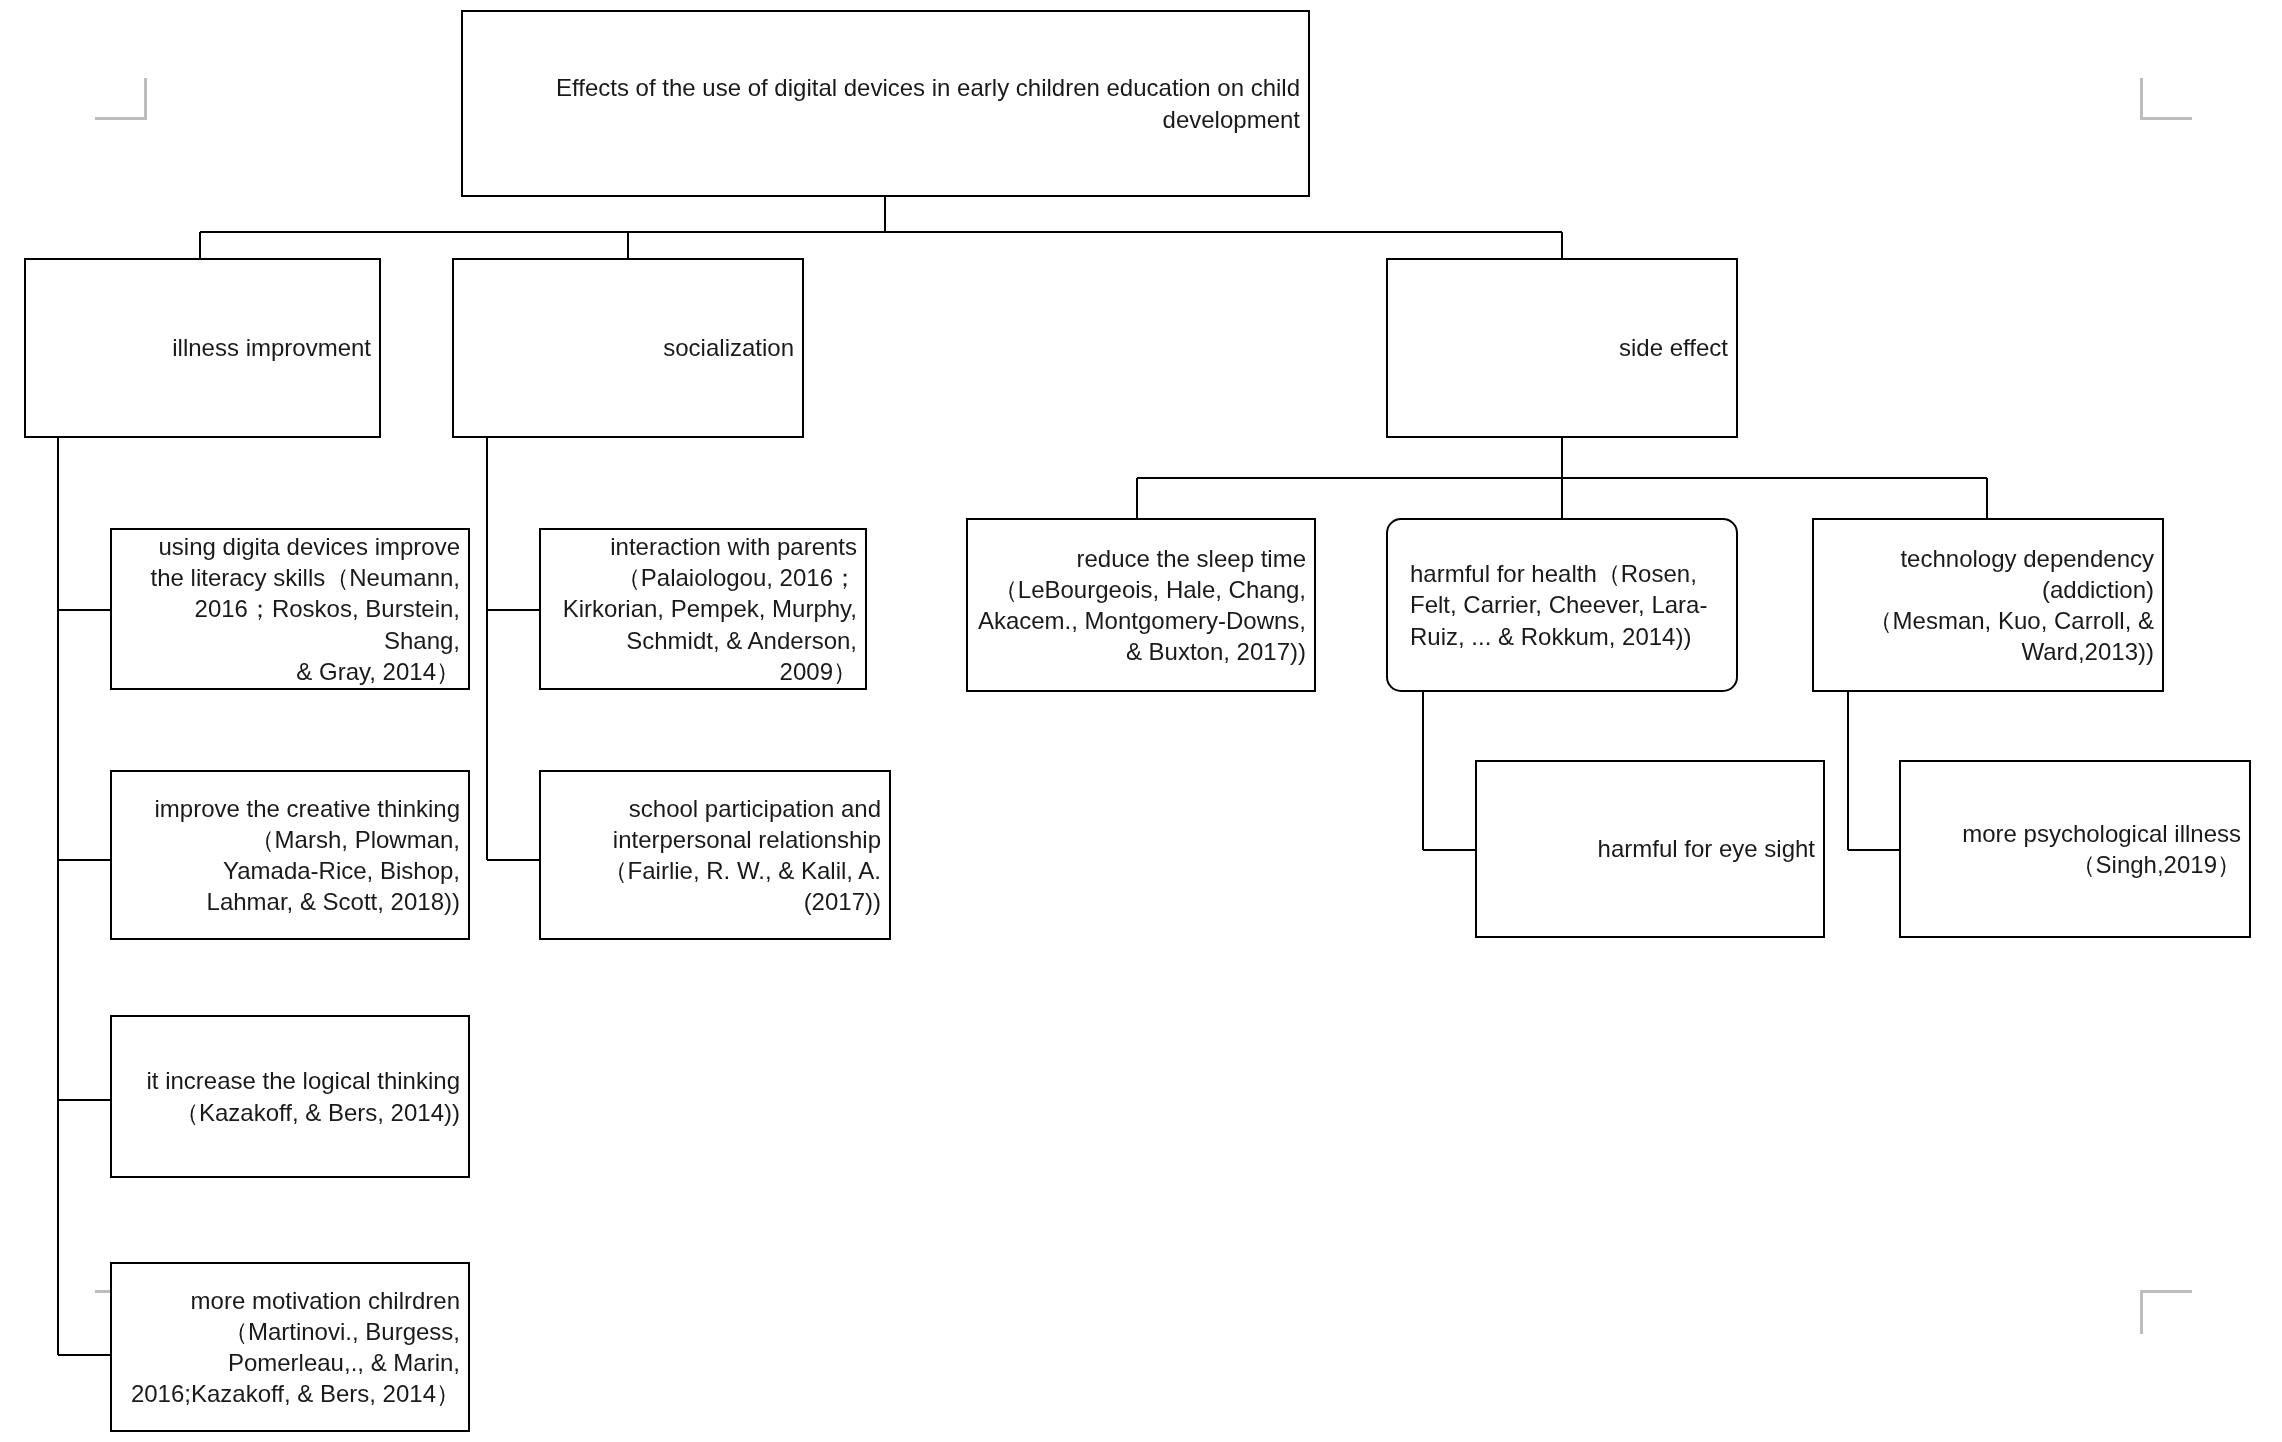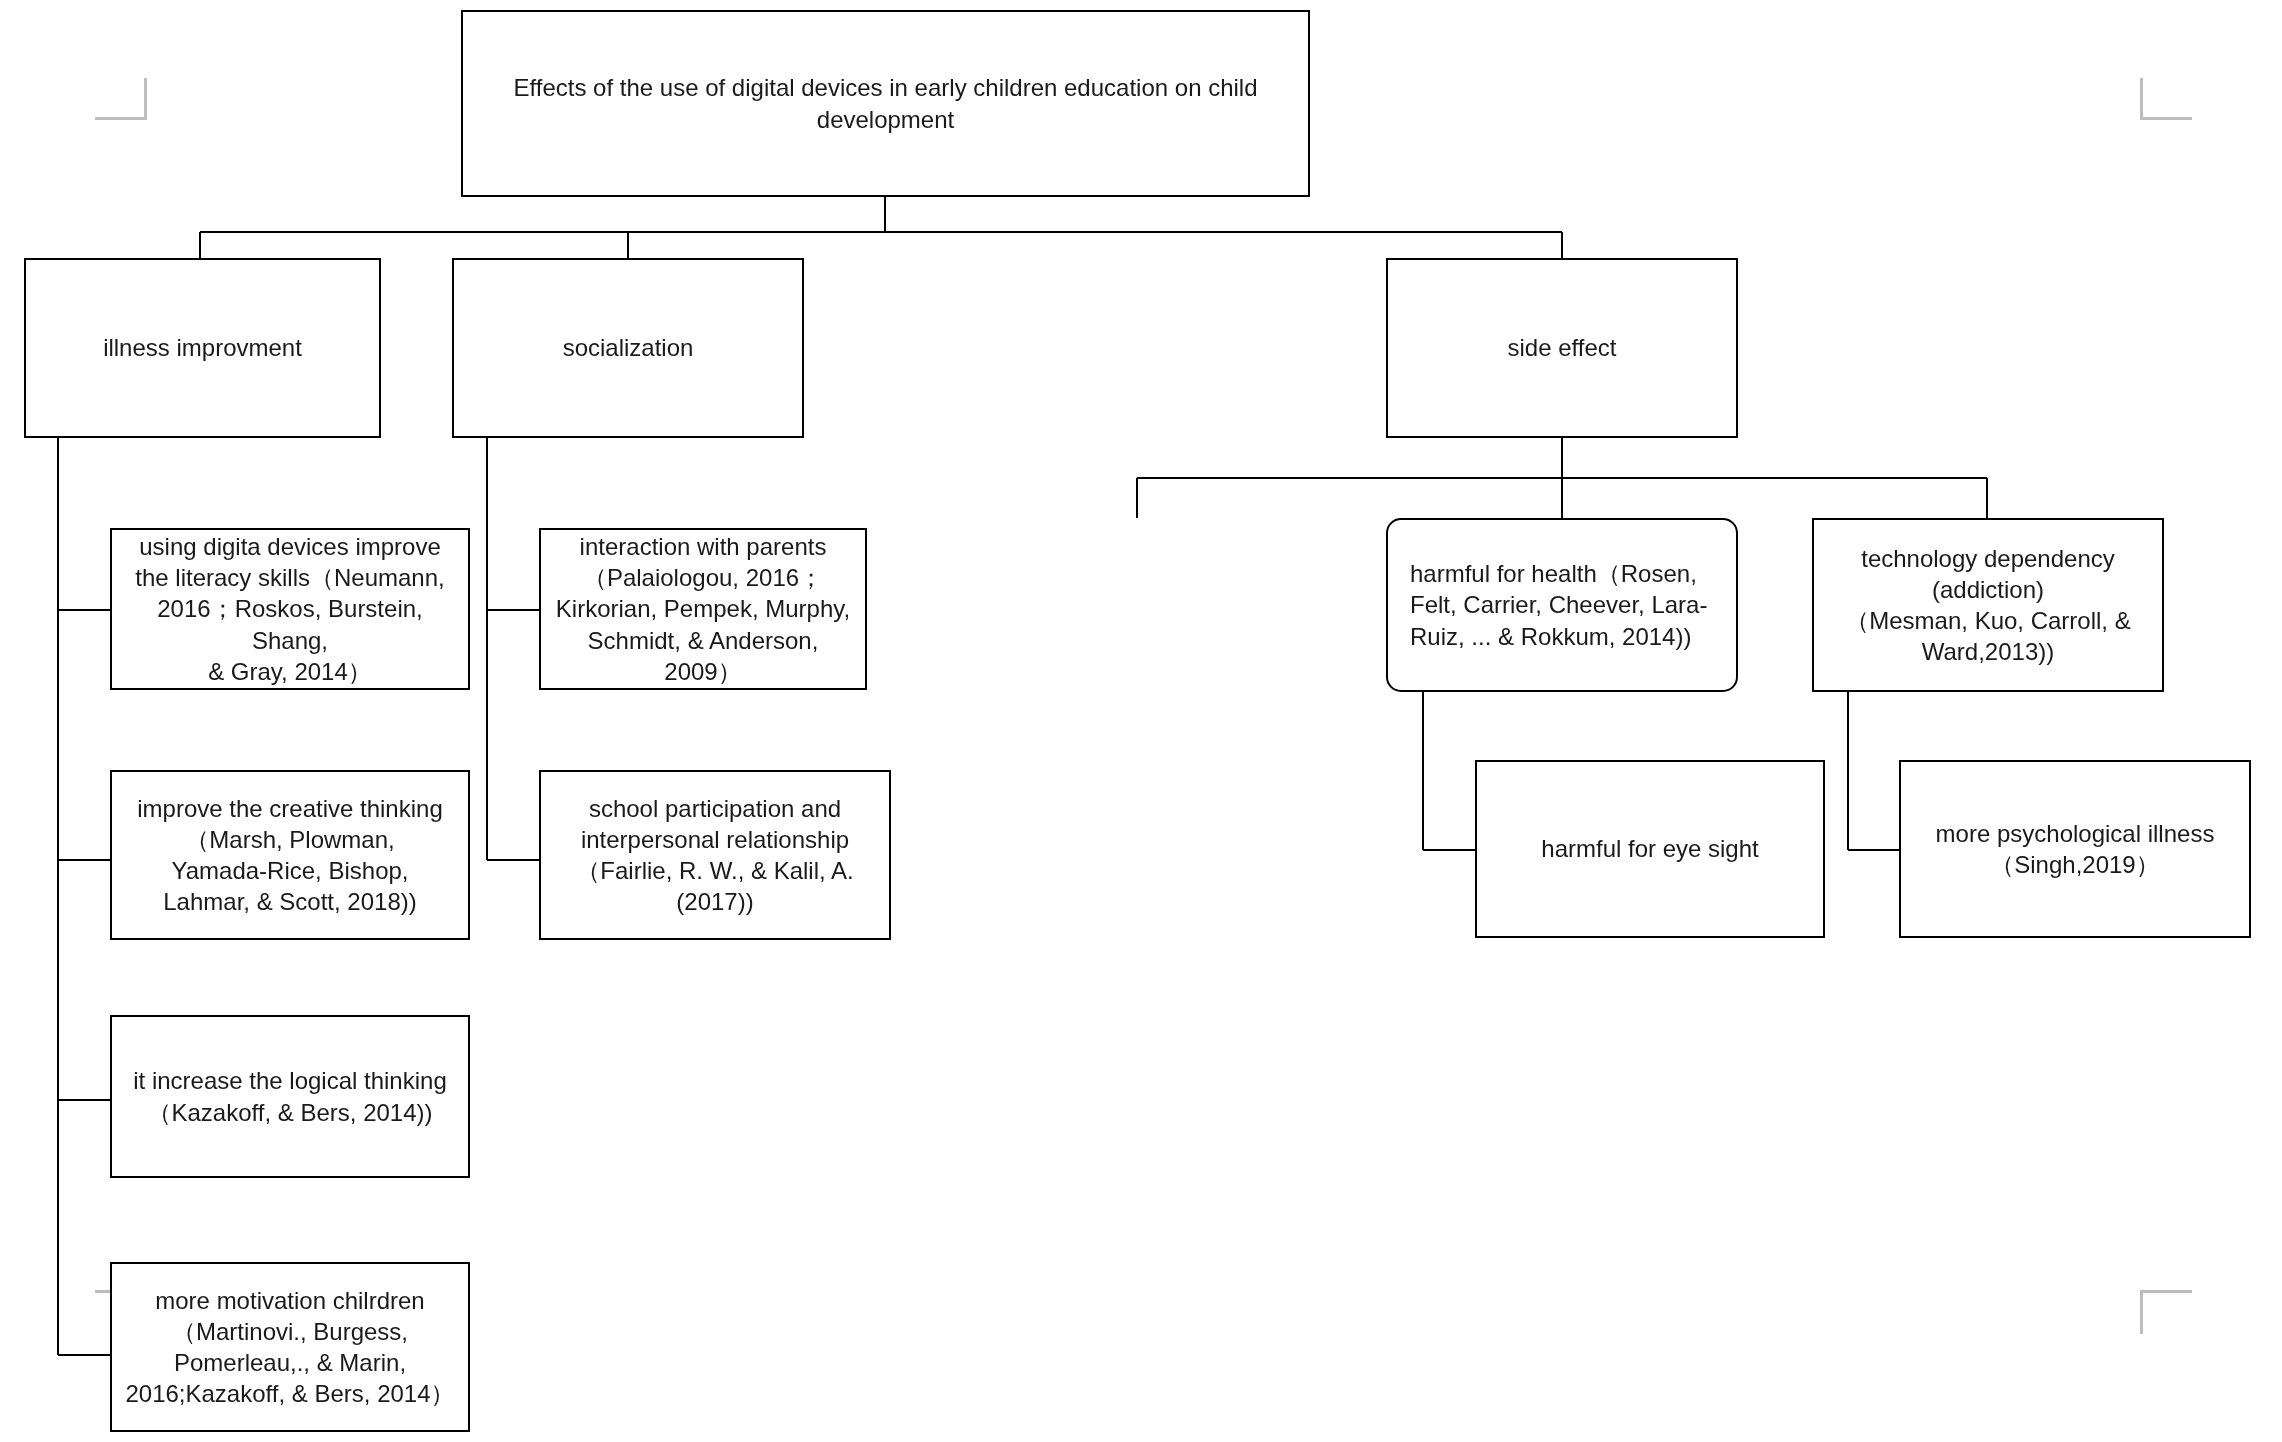--- a/index.html
+++ b/index.html
@@ -30,21 +30,21 @@
     position: absolute;
     box-sizing: border-box;
     border: 2px solid #000000;
     background: #ffffff;
     display: flex;
     align-items: center;
     justify-content: center;
     padding: 4px 8px;
     font-size: 24px;
     line-height: 1.30;
-    text-align: center;
+    text-align: right;
     white-space: pre-line;
     color: #1a1a1a;
   }
   .node.align-left {
     justify-content: flex-start;
     text-align: left;
   }
   .node-text {
     display: block;
     width: 100%;
@@ -166,20 +166,26 @@
 Schmidt, &amp; Anderson, 2009）</span>
   </div>
 
   <div class="node" style="left:539px; top:770px; width:352px; height:170px;">
     <span class="node-text">school participation and
 interpersonal relationship
 （Fairlie, R. W., &amp; Kalil, A.
 (2017))</span>
   </div>
 
+  <div class="node" style="left:966px; top:518px; width:350px; height:174px;">
+    <span class="node-text">reduce the sleep time
+（LeBourgeois, Hale, Chang,
+Akacem., Montgomery-Downs,
+&amp; Buxton, 2017))</span>
+  </div>
 
   <div class="node align-left" style="left:1386px; top:518px; width:352px; height:174px; padding-left:22px;border-radius:15px;">
     <span class="node-text">harmful for health（Rosen,
 Felt, Carrier, Cheever, Lara-
 Ruiz, ... &amp; Rokkum, 2014))</span>
   </div>
 
   <div class="node" style="left:1812px; top:518px; width:352px; height:174px;">
     <span class="node-text">technology dependency
 (addiction)

